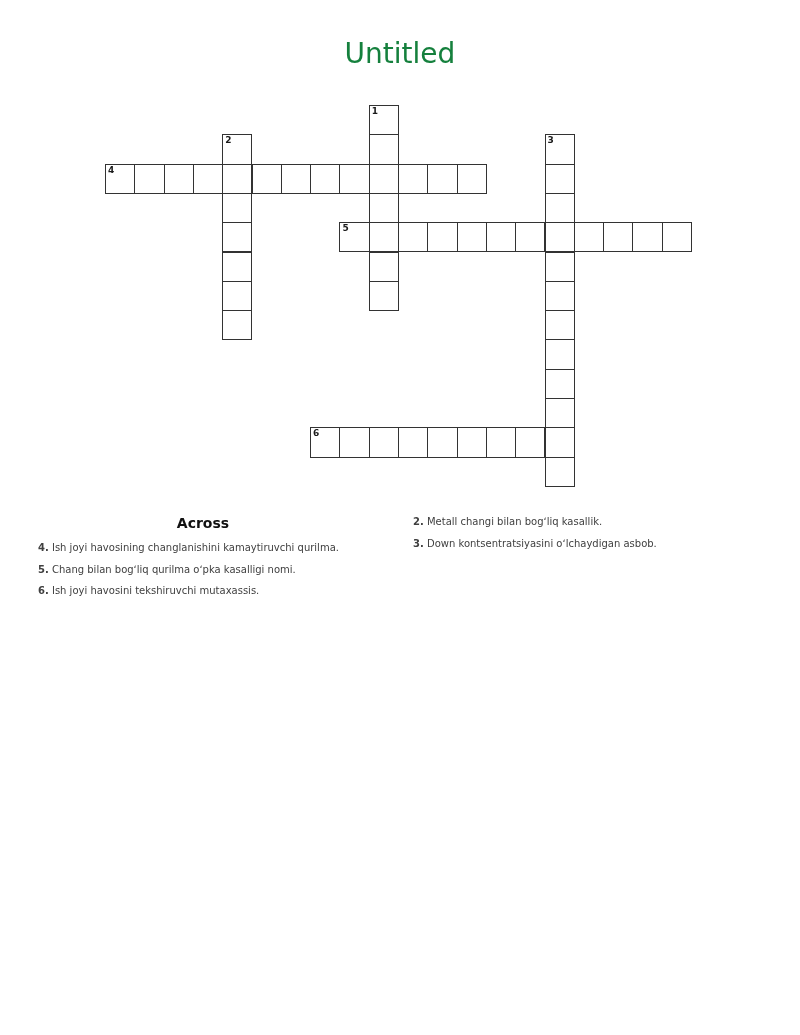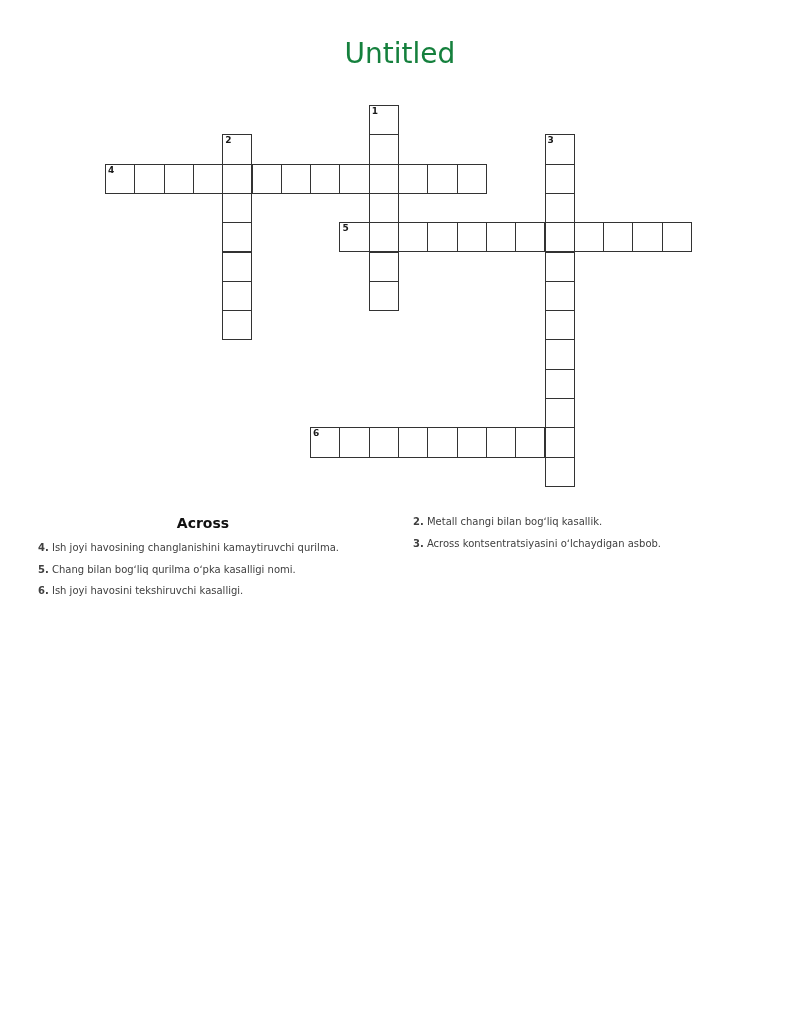--- a/index.html
+++ b/index.html
@@ -149,22 +149,22 @@
     <div class="cell" style="left: 485.9px; top: 427.3px; width: 30.3px; height: 30.3px; border-color: rgb(51, 51, 51);"></div>
     <div class="cell" style="left: 515.2px; top: 427.3px; width: 30.3px; height: 30.3px; border-color: rgb(51, 51, 51);"></div>
   </div>
 
 <div class="clues">
   <div class="clue-col-across">
     <h2 class="clue-head">Across</h2>
     <div id="across-list">
         <div class="clue"><span class="num">4.</span><span> Ish joyi havosining changlanishini kamaytiruvchi qurilma.</span></div>
         <div class="clue"><span class="num">5.</span><span> Chang bilan bogʻliq qurilma oʻpka kasalligi nomi.</span></div>
-        <div class="clue"><span class="num">6.</span><span> Ish joyi havosini tekshiruvchi kasalligi.</span></div>
+        <div class="clue"><span class="num">6.</span><span> Ish joyi havosini tekshiruvchi mutaxassis.</span></div>
       </div>
   </div>
   <div class="clue-col-down">
     <div id="down-list">
         <div class="clue"><span class="num">2.</span><span> Metall changi bilan bogʻliq kasallik.</span></div>
-        <div class="clue"><span class="num">3.</span><span> Across kontsentratsiyasini oʻlchaydigan asbob.</span></div>
+        <div class="clue"><span class="num">3.</span><span> Down kontsentratsiyasini oʻlchaydigan asbob.</span></div>
       </div>
   </div>
 </div>
 
 </body></html>

